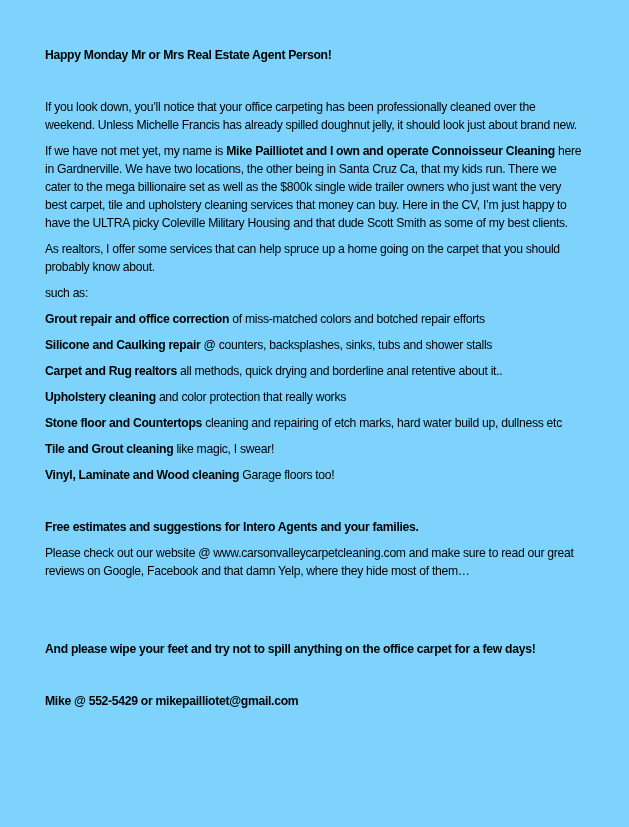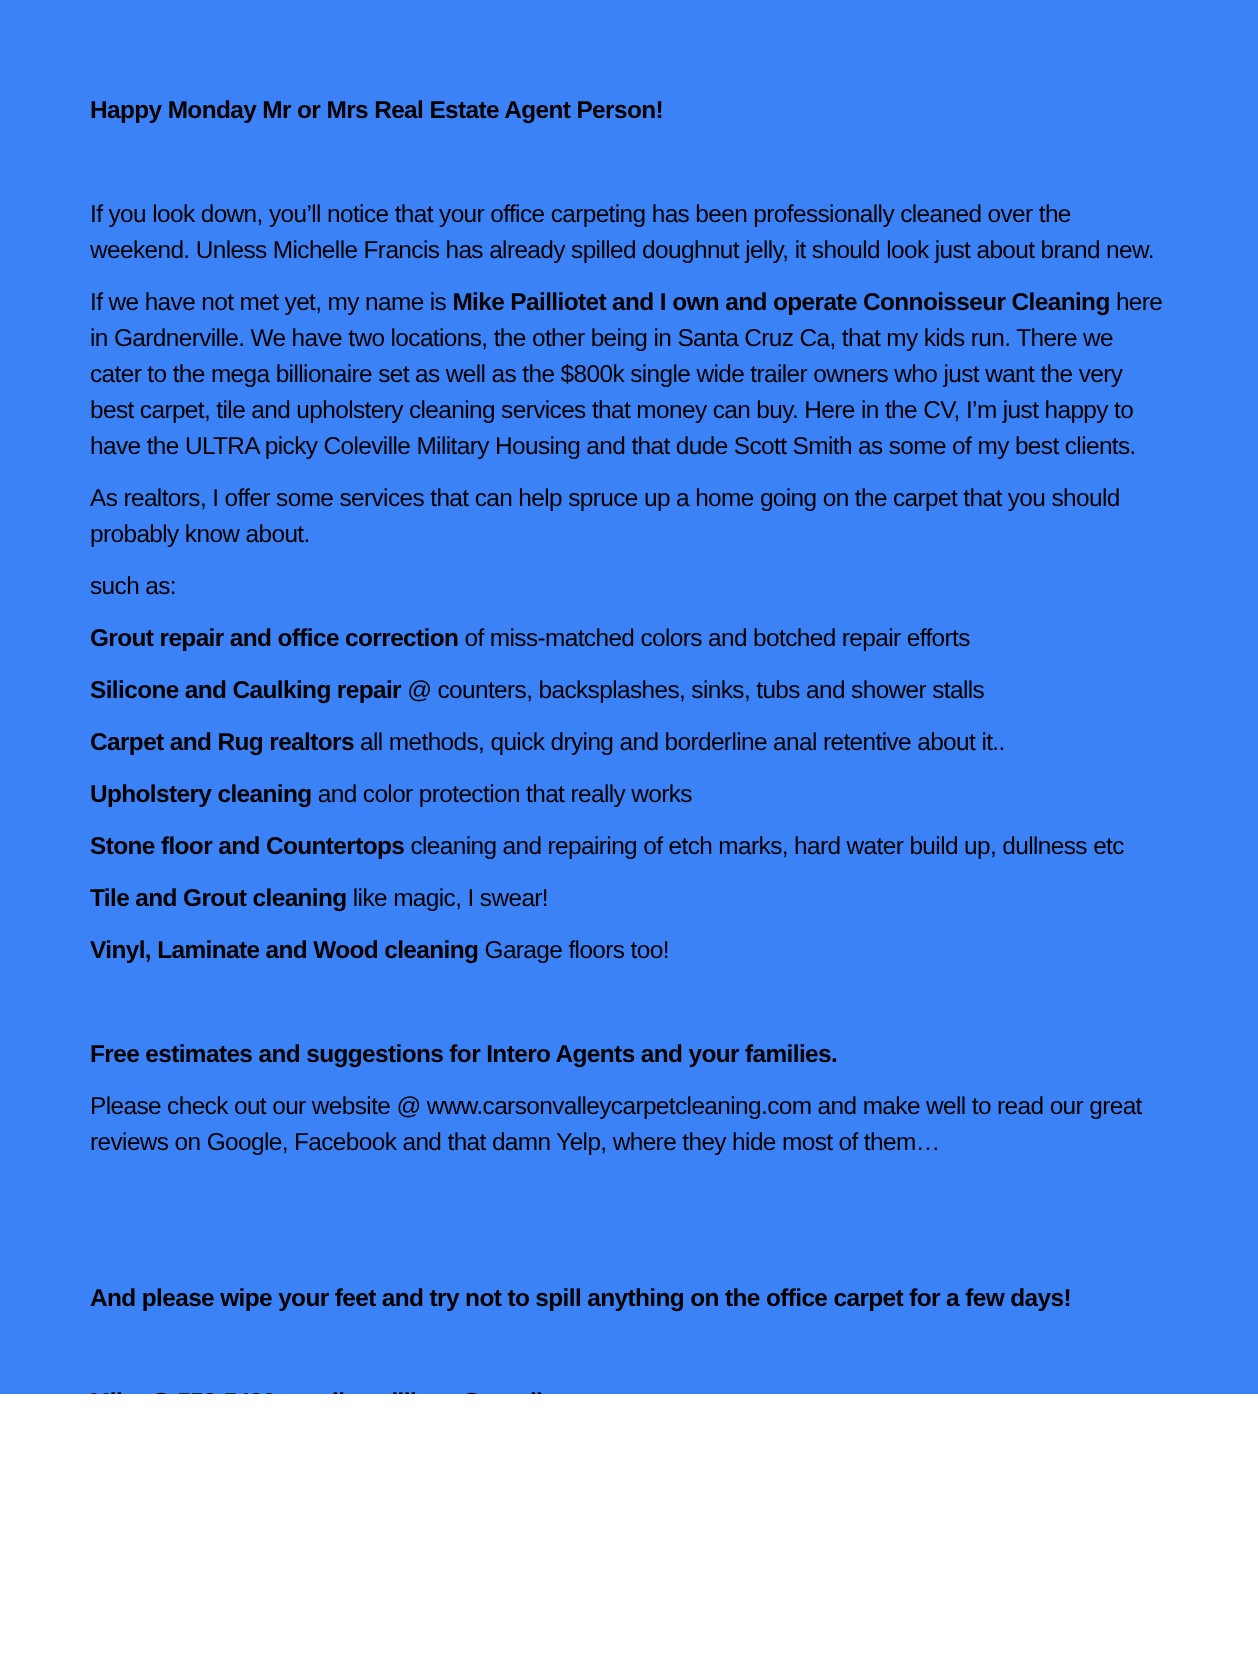--- a/index.html
+++ b/index.html
@@ -3,23 +3,23 @@
 <meta charset="utf-8">
 <style>
   html, body {
     margin: 0;
     padding: 0;
     background: #ffffff;
   }
   .page {
     position: relative;
     width: 629px;
-    height: 697px;
+    height: 827px;
     box-sizing: border-box;
-    background: #3b82f6;
+    background: #7dd3fc;
     padding: 46px 46px 0 45px;
     overflow: hidden;
   }
   .doc-body p {
     margin: 0 0 8px 0;
     font-family: "Liberation Sans", sans-serif;
     font-size: 12.2px;
     line-height: 18px;
     letter-spacing: -0.3px;
     color: #000000;
@@ -42,20 +42,20 @@
       <p><span>such as:</span></p>
       <p><span class="b">Grout repair and office correction</span><span> of miss-matched colors and botched repair efforts</span></p>
       <p><span class="b">Silicone and Caulking repair</span><span> @ counters, backsplashes, sinks, tubs and shower stalls</span></p>
       <p><span class="b">Carpet and Rug realtors</span><span> all methods, quick drying and borderline anal retentive about it..</span></p>
       <p><span class="b">Upholstery cleaning</span><span> and color protection that really works</span></p>
       <p><span class="b">Stone floor and Countertops</span><span> cleaning and repairing of etch marks, hard water build up, dullness etc</span></p>
       <p><span class="b">Tile and Grout cleaning</span><span> like magic, I swear!</span></p>
       <p><span class="b">Vinyl, Laminate and Wood cleaning</span><span> Garage floors too!</span></p>
       <p></p>
       <p><span class="b">Free estimates and suggestions for Intero Agents and your families.</span></p>
-      <p><span>Please check out our website @ www.carsonvalleycarpetcleaning.com and make well to read our great reviews on Google, Facebook and that damn Yelp, where they hide most of them…</span></p>
+      <p><span>Please check out our website @ www.carsonvalleycarpetcleaning.com and make sure to read our great reviews on Google, Facebook and that damn Yelp, where they hide most of them…</span></p>
       <p></p>
       <p></p>
       <p><span class="b">And please wipe your feet and try not to spill anything on the office carpet for a few days!</span></p>
       <p></p>
       <p><span class="b">Mike @ 552-5429 or mikepailliotet@gmail.com</span></p>
     </div>
 </div>
 
 </body></html>

